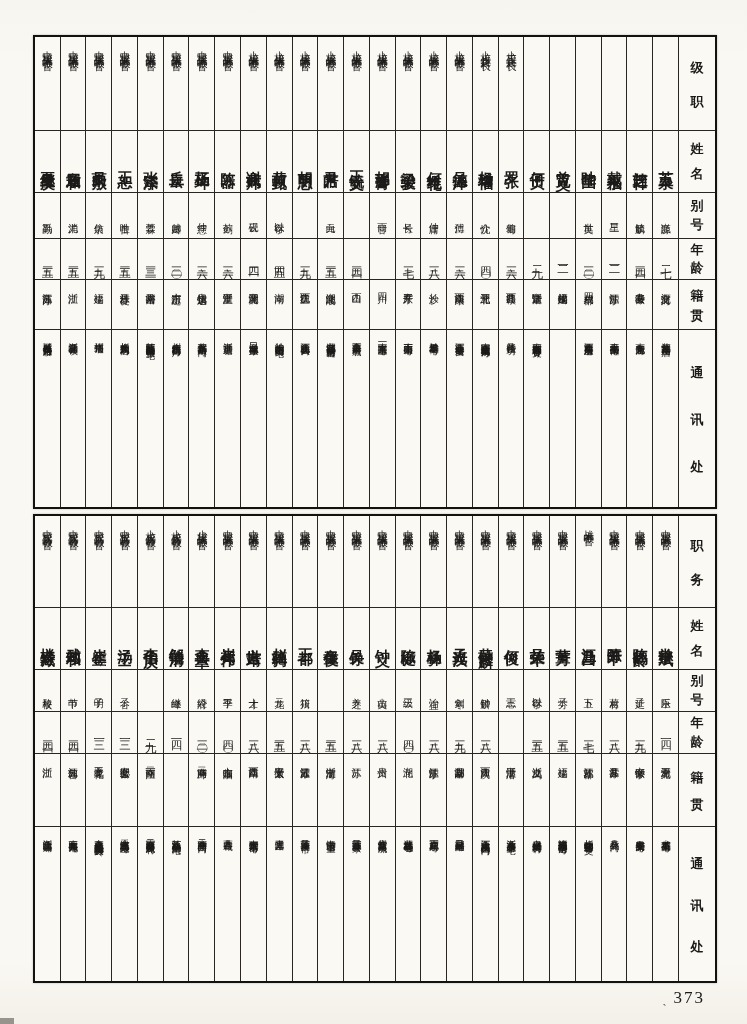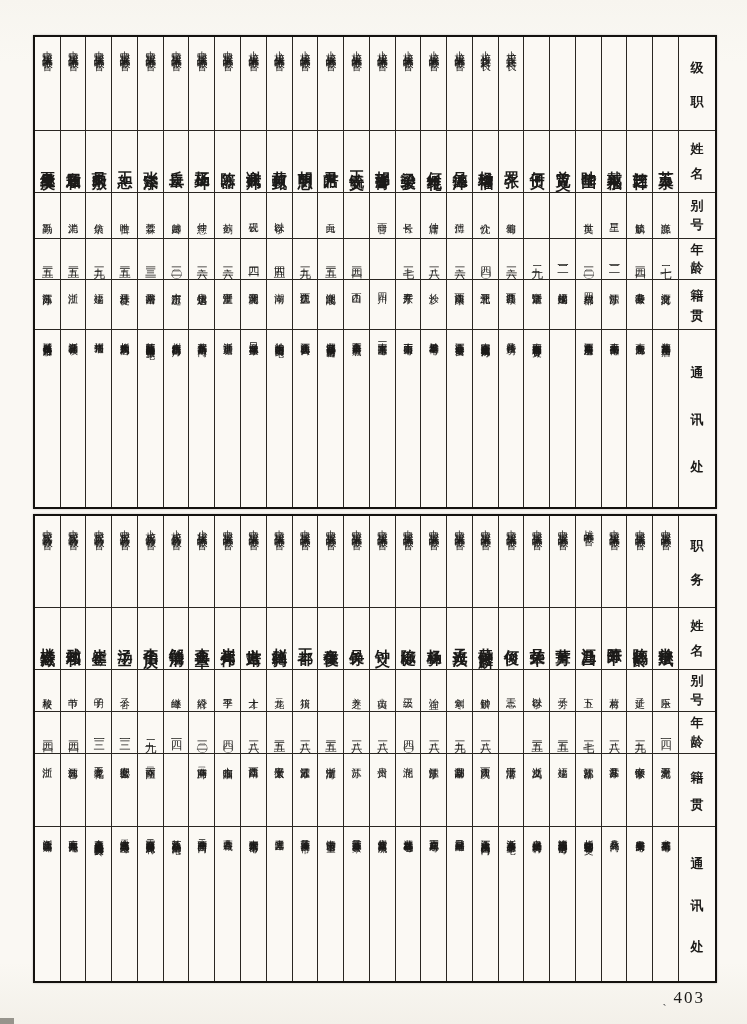--- a/index.html
+++ b/index.html
@@ -1172,15 +1172,15 @@
           <span class="vtext">三四</span>
         </div>
         <div class="cell native">
           <span class="vtext">浙江</span>
         </div>
         <div class="cell address">
           <span class="vtext">浙江萧山县临浦</span>
         </div>
       </div>
     </div>
-  <div class="page-number">403</div>
+  <div class="page-number">373</div>
   <div class="edge"></div>
 </div>
 
 </body></html>

